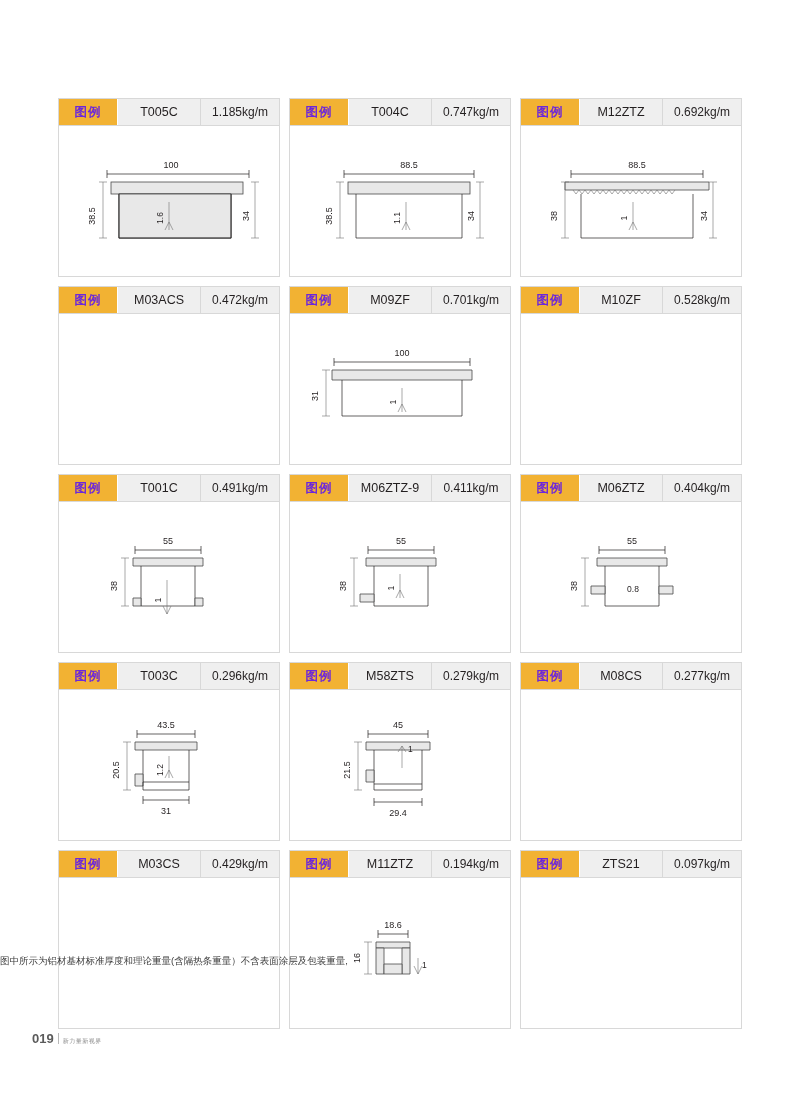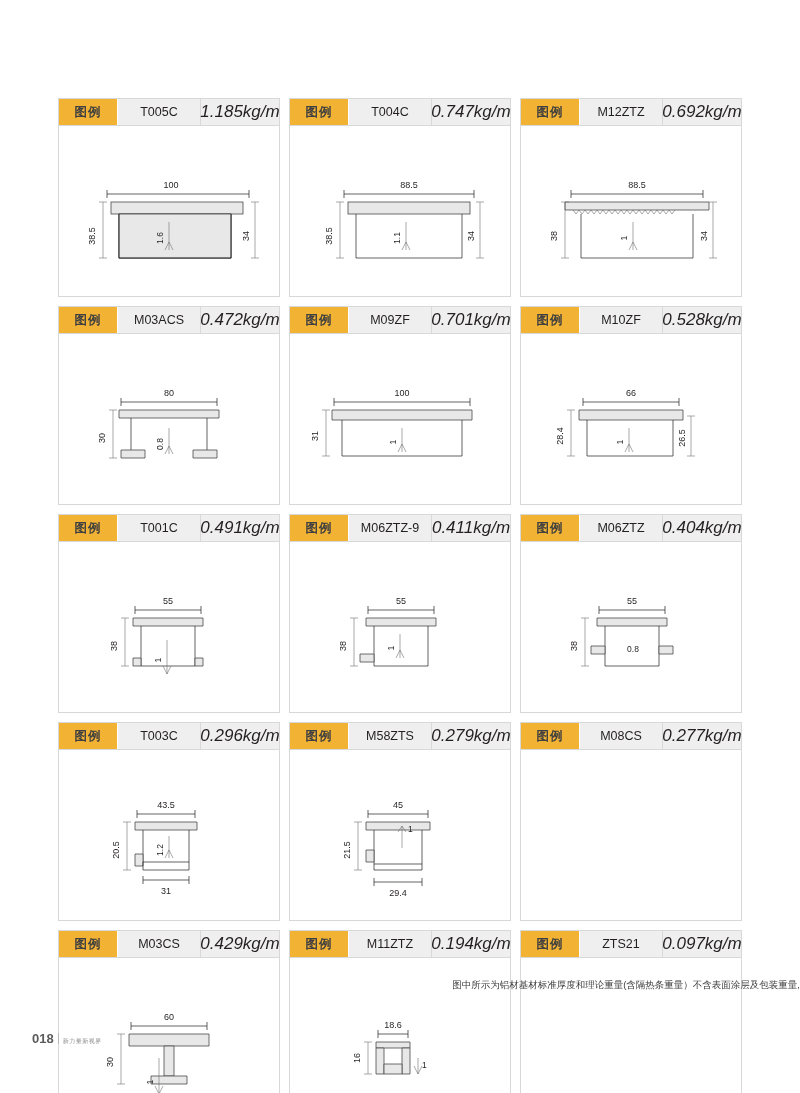--- a/index.html
+++ b/index.html
@@ -33,56 +33,54 @@
   }
   .cell-head{
     display:flex;
     height:26px;
     align-items:stretch;
     border-bottom:1px solid #d8d8d8;
   }
   .tag{
     width:58px;
     background:#f2b233;
-    color:#404040;
+    color:#6d28d9;
     font-size:12.5px;
     font-weight:bold;
     display:flex;align-items:center;justify-content:center;
     letter-spacing:1px;
     font-family:Liberation Serif, serif;
   }
   .code{
     flex:1;
     background:#efefef;
     color:#231f20;
     font-size:12.5px;
     display:flex;align-items:center;justify-content:center;
     border-left:1px solid #ffffff;
   }
   .weight{
     width:78px;
     background:#efefef;
     color:#231f20;
-    font-size:17px;
+    font-size:12px;
     display:flex;align-items:center;justify-content:center;
     border-left:1px solid #d8d8d8;
-    font-style:italic;
   }
   .fig{
     position:relative;
     height:150px;
     width:100%;
-    margin-top:20px;
   }
   .fig svg{display:block;}
   .footnote{
     position:absolute;
     left:0;right:0;
-    top:977px;
-    text-align:right;
+    top:953px;
+    text-align:left;
     font-size:9.5px;
     line-height:15px;
     color:#3a3a3a;
   }
   .pagenum{
     position:absolute;
     left:32px;top:1031px;
     font-size:13px;
     font-weight:bold;
     color:#5b5b5b;
@@ -197,37 +195,20 @@
     </div>
 
     <div class="row">
 
       <div class="cell">
         <div class="cell-head">
           <div class="tag">图例</div>
           <div class="code">M03ACS</div>
           <div class="weight">0.472kg/m</div>
         </div>
-        <div class="fig">
-          <svg width="220" height="150" viewBox="0 0 220 150">
-            <path class="ln" d="M62 48 H158"></path>
-            <path class="ln" d="M62 44 V52 M158 44 V52"></path>
-            <text class="dimtxt" x="110" y="42" text-anchor="middle">80</text>
-            <path class="sect" d="M60 56 H160 V64 H60 Z"></path>
-            <path class="ln" d="M72 64 V96 M148 64 V96"></path>
-            <path class="sect" d="M62 96 H86 V104 H62 Z"></path>
-            <path class="sect" d="M134 96 H158 V104 H134 Z"></path>
-            <path class="ln-thin" d="M54 56 V104"></path>
-            <path class="ln-thin" d="M50 56 H58 M50 104 H58"></path>
-            <text class="dimtxt" x="46" y="84" text-anchor="middle" transform="rotate(-90 46 84)">30</text>
-            <path class="ln-thin" d="M110 74 V100"></path>
-            <path class="ln-thin" d="M106 100 L110 92 L114 100"></path>
-            <text class="dimtxt-s" x="104" y="90" text-anchor="middle" transform="rotate(-90 104 90)">0.8</text>
-          </svg>
-        </div>
       </div>
 
       <div class="cell">
         <div class="cell-head">
           <div class="tag">图例</div>
           <div class="code">M09ZF</div>
           <div class="weight">0.701kg/m</div>
         </div>
         <div class="fig">
           <svg width="220" height="150" viewBox="0 0 220 150">
@@ -244,38 +225,20 @@
             <text class="dimtxt-s" x="106" y="88" text-anchor="middle" transform="rotate(-90 106 88)">1</text>
           </svg>
         </div>
       </div>
 
       <div class="cell">
         <div class="cell-head">
           <div class="tag">图例</div>
           <div class="code">M10ZF</div>
           <div class="weight">0.528kg/m</div>
-        </div>
-        <div class="fig">
-          <svg width="220" height="150" viewBox="0 0 220 150">
-            <path class="ln" d="M62 48 H158"></path>
-            <path class="ln" d="M62 44 V52 M158 44 V52"></path>
-            <text class="dimtxt" x="110" y="42" text-anchor="middle">66</text>
-            <path class="sect" d="M58 56 H162 V66 H58 Z"></path>
-            <path class="ln" d="M66 66 V102 M152 66 V102 M66 102 H152"></path>
-            <path class="ln-thin" d="M50 56 V102"></path>
-            <path class="ln-thin" d="M46 56 H54 M46 102 H54"></path>
-            <text class="dimtxt" x="42" y="82" text-anchor="middle" transform="rotate(-90 42 82)">28.4</text>
-            <path class="ln-thin" d="M108 74 V98"></path>
-            <path class="ln-thin" d="M104 98 L108 90 L112 98"></path>
-            <text class="dimtxt-s" x="102" y="88" text-anchor="middle" transform="rotate(-90 102 88)">1</text>
-            <path class="ln-thin" d="M170 62 V102"></path>
-            <path class="ln-thin" d="M166 62 H174 M166 102 H174"></path>
-            <text class="dimtxt" x="164" y="84" text-anchor="middle" transform="rotate(-90 164 84)">26.5</text>
-          </svg>
         </div>
       </div>
     </div>
 
     <div class="row">
 
       <div class="cell">
         <div class="cell-head">
           <div class="tag">图例</div>
           <div class="code">T001C</div>
@@ -416,36 +379,20 @@
     </div>
 
     <div class="row">
 
       <div class="cell">
         <div class="cell-head">
           <div class="tag">图例</div>
           <div class="code">M03CS</div>
           <div class="weight">0.429kg/m</div>
         </div>
-        <div class="fig">
-          <svg width="220" height="150" viewBox="0 0 220 150">
-            <path class="ln" d="M72 48 H148"></path>
-            <path class="ln" d="M72 44 V52 M148 44 V52"></path>
-            <text class="dimtxt" x="110" y="42" text-anchor="middle">60</text>
-            <path class="sect" d="M70 56 H150 V68 H70 Z"></path>
-            <path class="sect" d="M105 68 H115 V98 H105 Z"></path>
-            <path class="sect" d="M92 98 H128 V106 H92 Z"></path>
-            <path class="ln-thin" d="M62 56 V106"></path>
-            <path class="ln-thin" d="M58 56 H66 M58 106 H66"></path>
-            <text class="dimtxt" x="54" y="84" text-anchor="middle" transform="rotate(-90 54 84)">30</text>
-            <path class="ln-thin" d="M100 80 V116"></path>
-            <path class="ln-thin" d="M96 108 L100 116 L104 108"></path>
-            <text class="dimtxt-s" x="94" y="104" text-anchor="middle" transform="rotate(-90 94 104)">1</text>
-          </svg>
-        </div>
       </div>
 
       <div class="cell">
         <div class="cell-head">
           <div class="tag">图例</div>
           <div class="code">M11ZTZ</div>
           <div class="weight">0.194kg/m</div>
         </div>
         <div class="fig">
           <svg width="220" height="150" viewBox="0 0 220 150">
@@ -475,16 +422,16 @@
       </div>
     </div>
 
   </div>
 
   <div class="footnote">
     <div>图中所示为铝材基材标准厚度和理论重量(含隔热条重量）不含表面涂层及包装重量,</div>
   </div>
 
   <div class="pagenum">
-    <span>018</span><span class="sep"></span><span class="brand">新力量新视界</span>
+    <span>019</span><span class="sep"></span><span class="brand">新力量新视界</span>
   </div>
 
 </div>
 
 </body></html>

